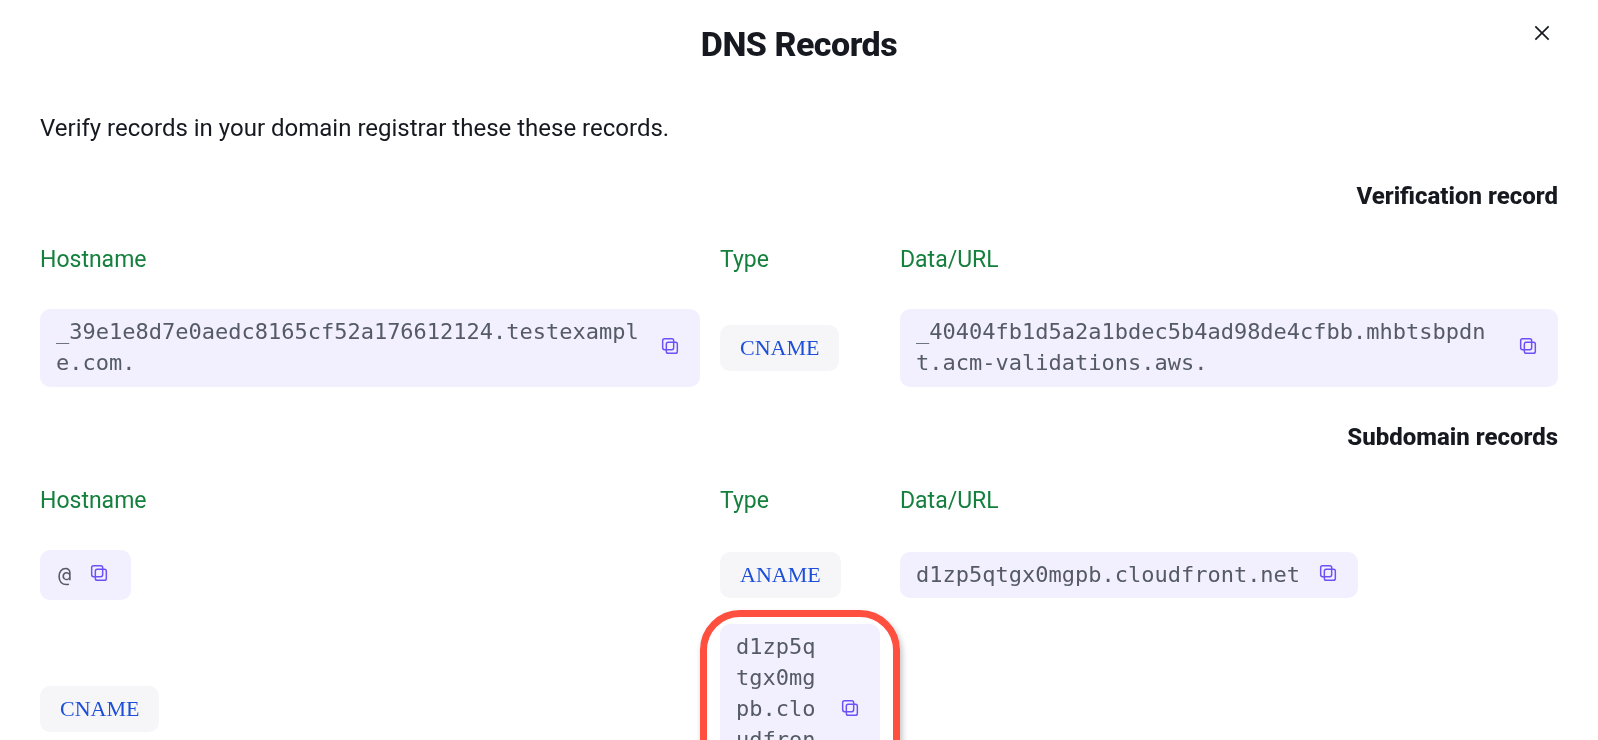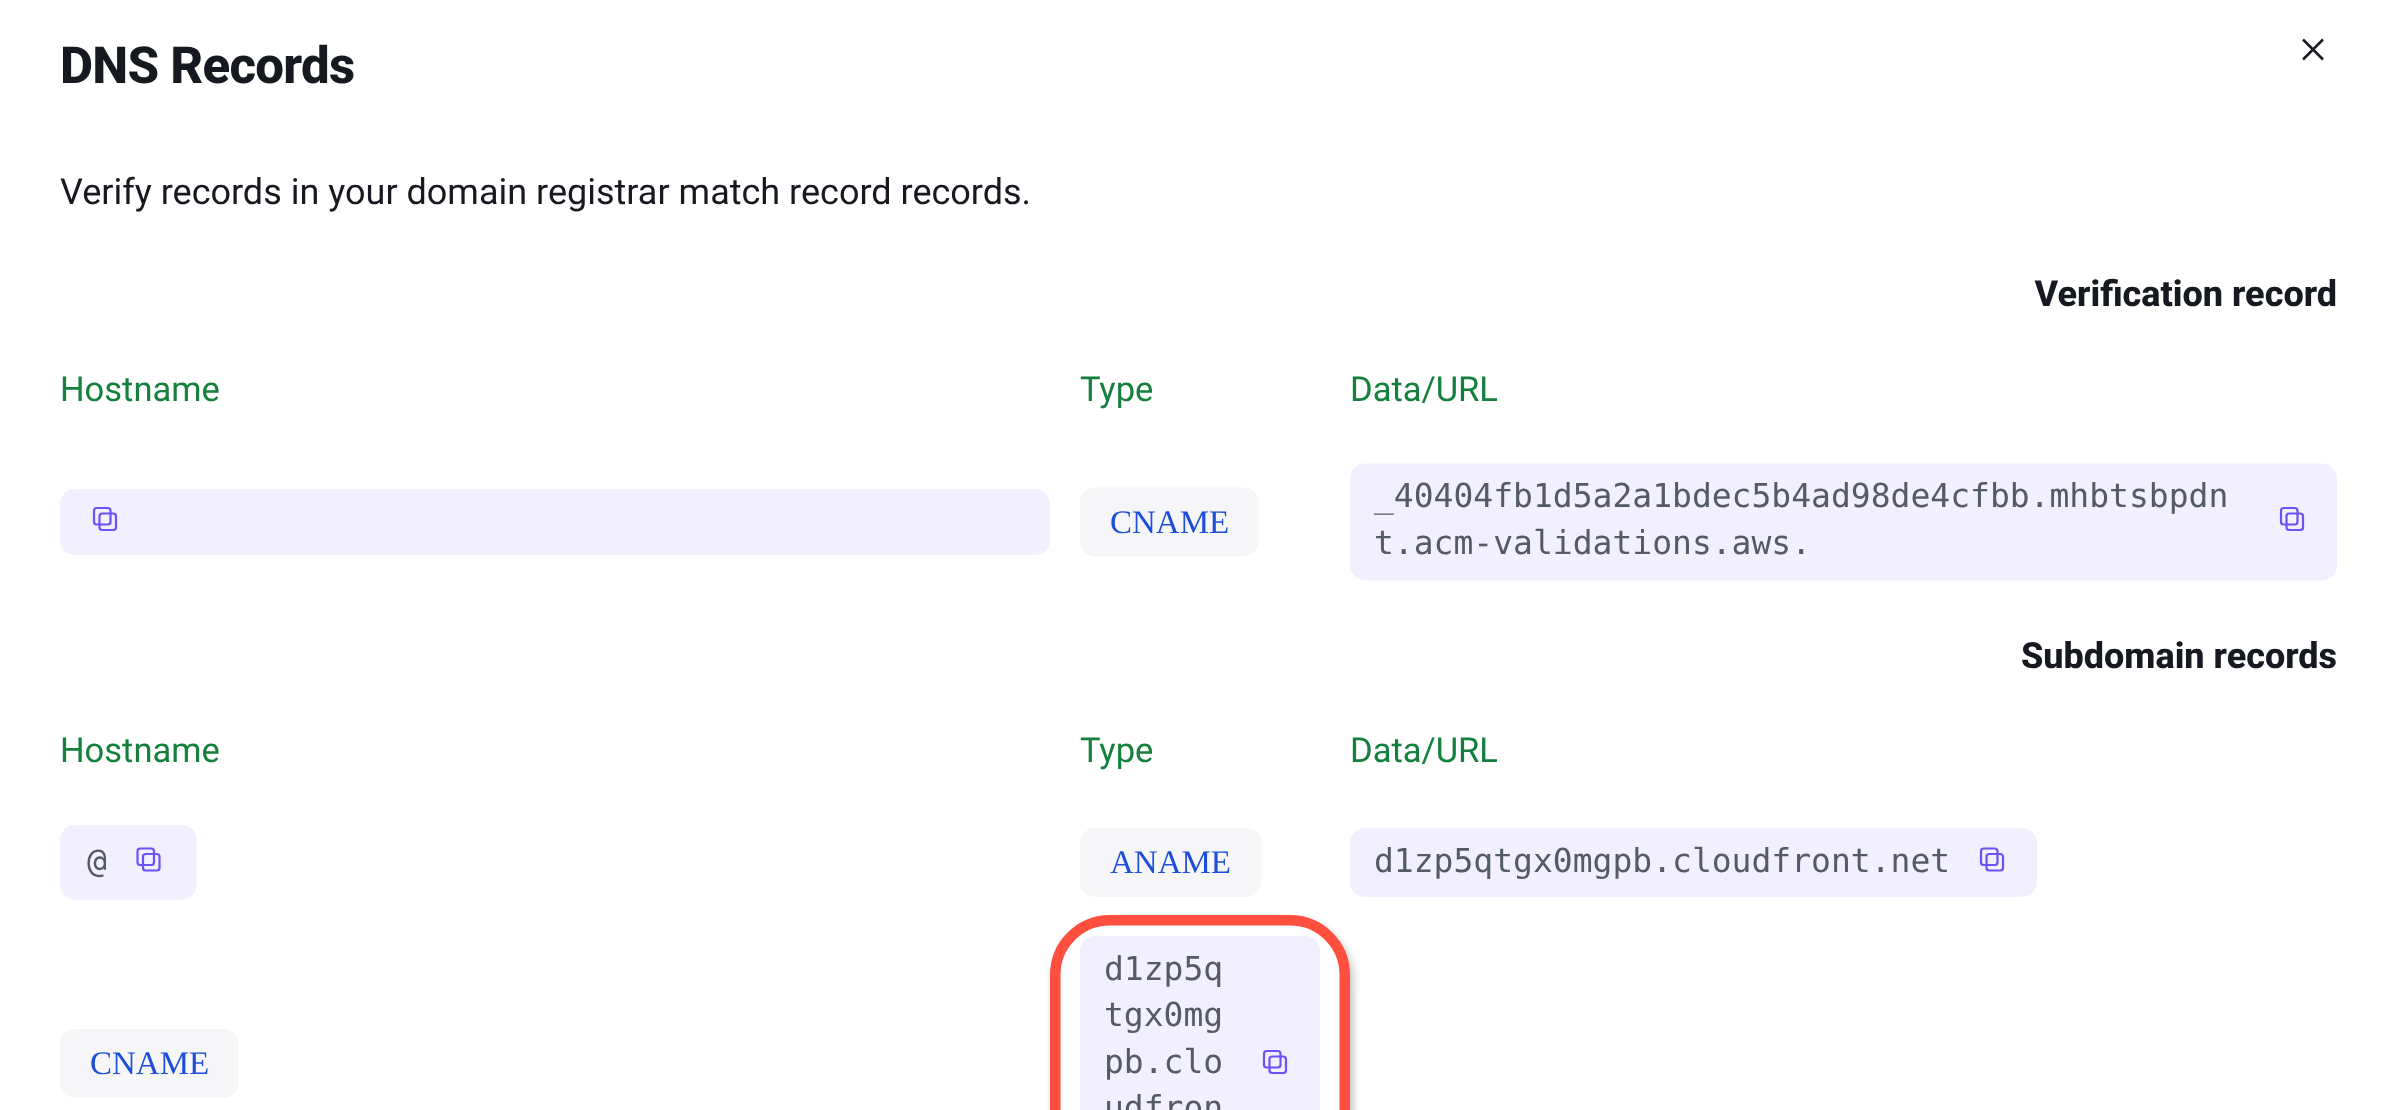--- a/index.html
+++ b/index.html
@@ -26,20 +26,21 @@
     color:#16191f;
     background:transparent;
     border:none;
   }
   .close-btn svg { width:20px; height:20px; stroke:#16191f; stroke-width:2; }
   h1.title {
     font-size:34px;
     font-weight:800;
     margin:6px 0 50px 0;
     letter-spacing:-0.5px;
+    text-align:center;
   }
   .subtitle {
     font-size:24px;
     color:#16191f;
     margin:0 0 40px 0;
   }
   h2.section {
     font-size:24px;
     font-weight:800;
     margin:0 0 36px 0;
@@ -117,32 +118,33 @@
 <button class="close-btn">
   <span>
     <svg viewBox="0 0 24 24">
         <line x1="4" y1="4" x2="20" y2="20"></line>
         <line x1="20" y1="4" x2="4" y2="20"></line>
       </svg>
   </span>
 </button>
 
 <h1 class="title">DNS Records</h1>
-<p class="subtitle">Verify records in your domain registrar match record records.</p>
+<p class="subtitle">Verify records in your domain registrar these these records.</p>
 
 <h2 class="section">Verification record</h2>
 
 <div class="row">
   <div class="col-label">Hostname</div>
   <div class="col-label">Type</div>
   <div class="col-label">Data/URL</div>
 </div>
 
 <div class="row">
   <div class="chip wide">
+    <span class="chip-text">_39e1e8d7e0aedc8165cf52a176612124.testexample.com.</span>
     <button class="copy-btn">
       <span>
         <svg viewBox="0 0 24 24">
             <rect x="8" y="8" width="12" height="12" rx="2"></rect>
             <rect x="4" y="4" width="12" height="12" rx="2"></rect>
           </svg>
       </span>
     </button>
   </div>
   <div>

